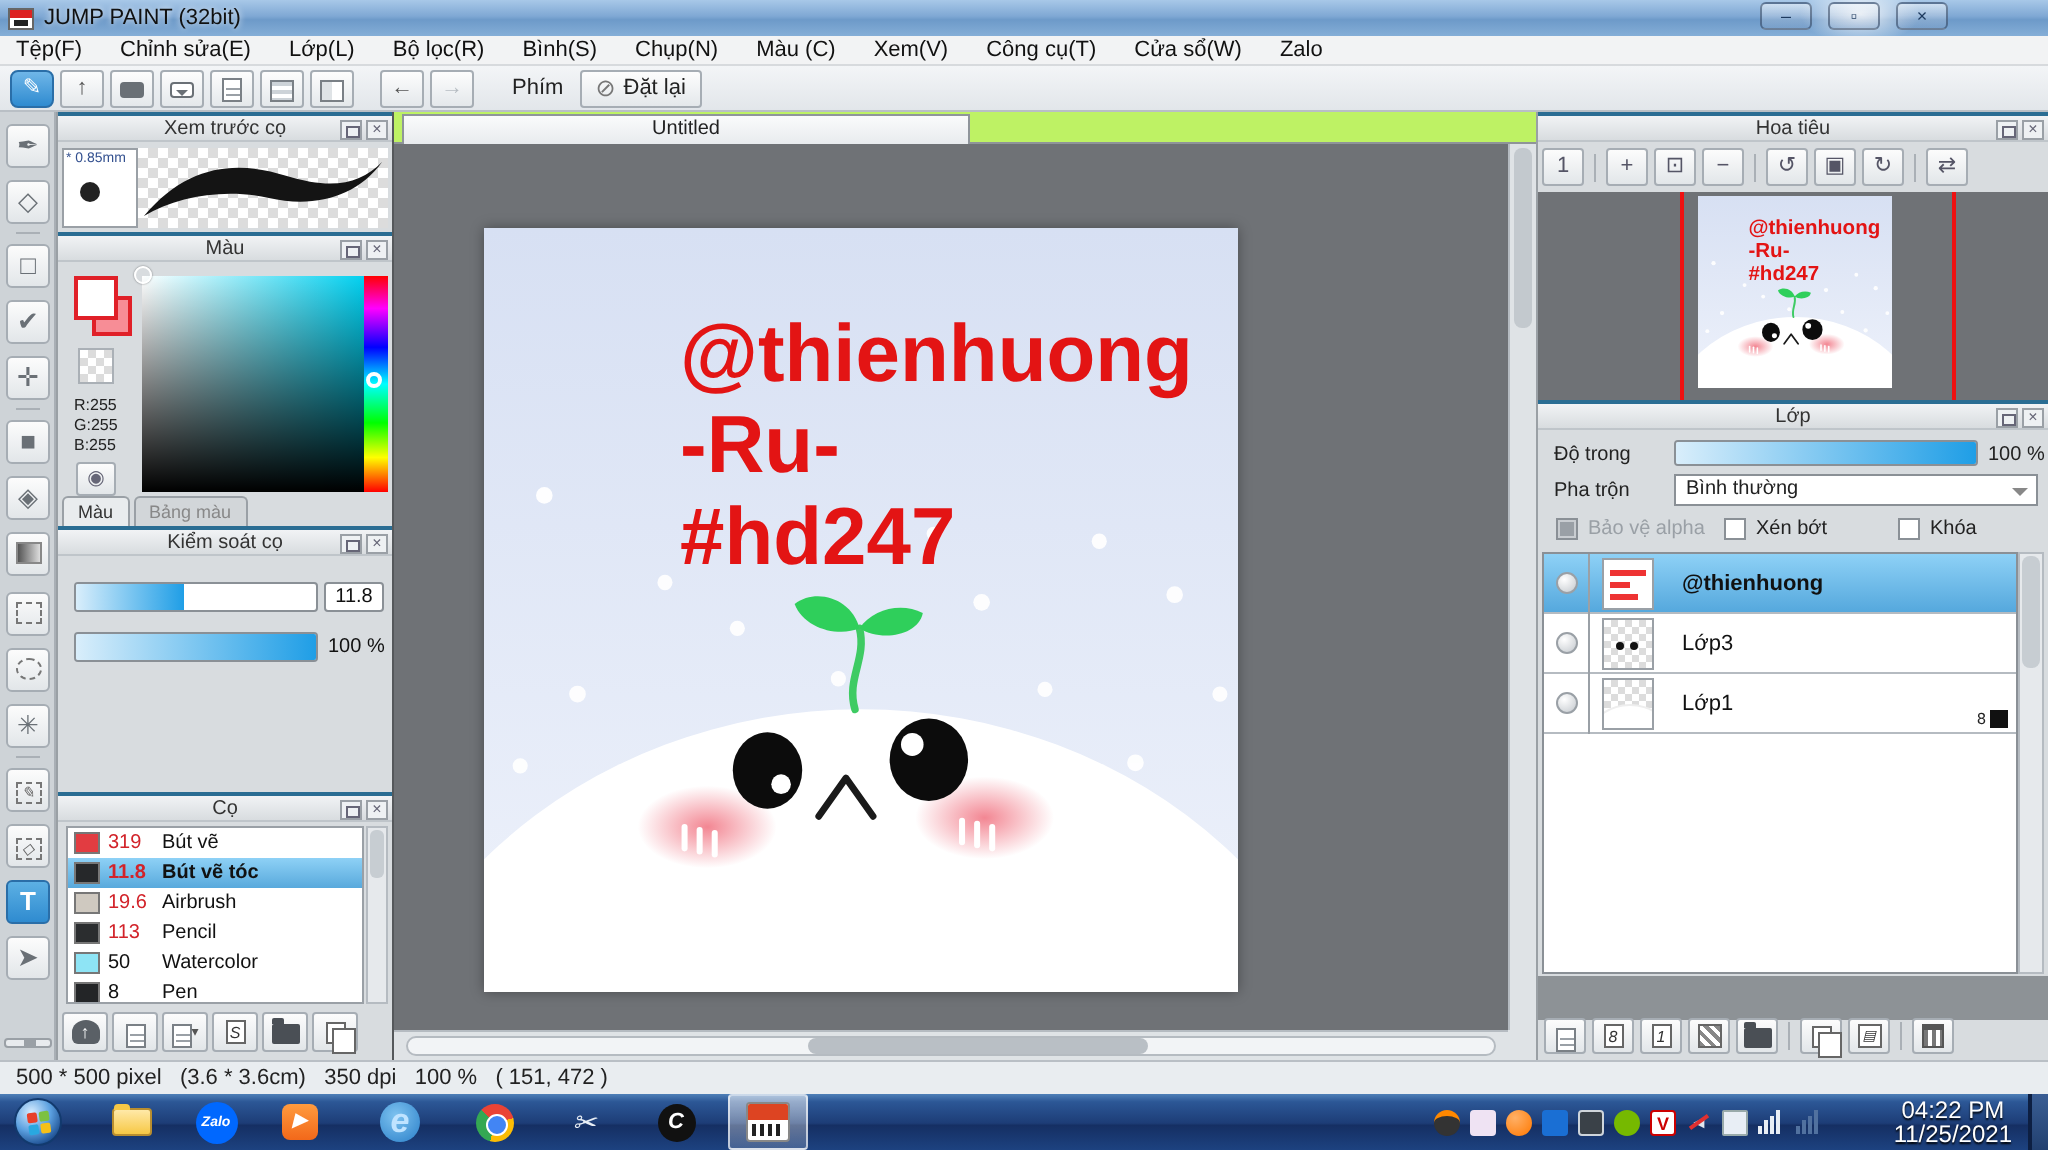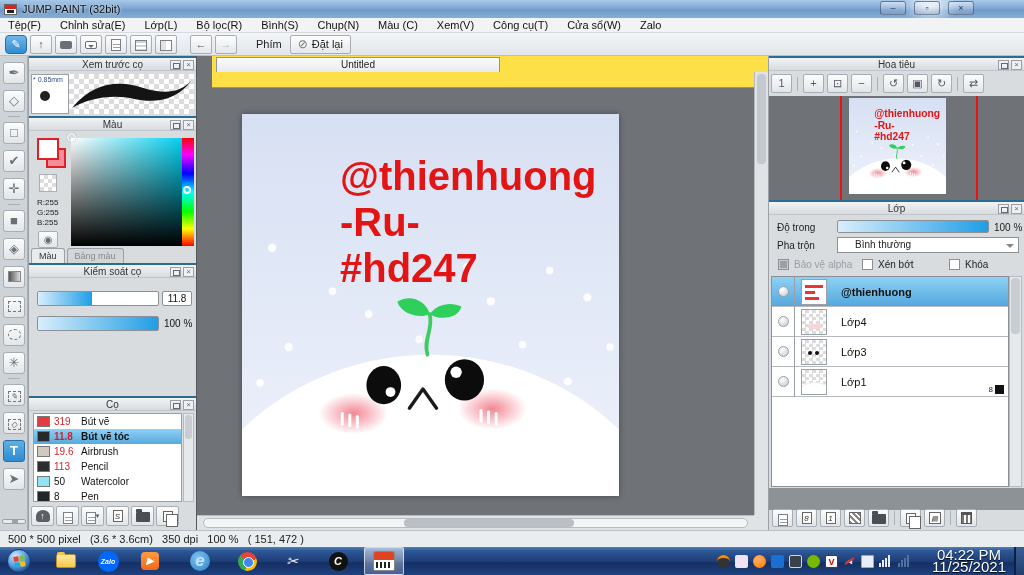--- a/index.html
+++ b/index.html
@@ -127,21 +127,21 @@
     display:flex; align-items:center; justify-content:center; font-size:10px; color:#555; }
   .ic-cloudup { width:14px; height:12px; background:#5a6066; border-radius:50% 50% 3px 3px; color:#fff; font-size:9px; line-height:12px; text-align:center; }
   .ic-folder { width:14px; height:10px; background:#4a4f55; border-radius:1px; position:relative; margin-top:2px; }
   .ic-folder::before { content:""; position:absolute; left:0; top:-3px; width:6px; height:3px; background:#4a4f55; border-radius:1px 1px 0 0; }
   .ic-copy { width:10px; height:11px; border:1px solid #666; background:#fff; position:relative; }
   .ic-copy::after { content:""; position:absolute; left:2px; top:2px; width:10px; height:11px; border:1px solid #666; background:#fff; }
   .ic-pagec { width:10px; height:12px; border:1px solid #666; background:#fff; font-size:8px; line-height:12px; text-align:center; color:#333; }
 
   
   .canvas-area { position:absolute; left:196px; top:56px; width:572px; height:474px; background:#6f7276; border-left:1px solid #55585b; }
-  .tabbar { position:absolute; left:15px; top:0; width:100%; height:32px; background:#fde047; border-bottom:1px solid #8f9499; }
+  .tabbar { position:absolute; left:0; top:0; width:100%; height:16px; background:#bef264; border-bottom:1px solid #8f9499; }
   .tab { position:absolute; left:4px; top:1px; width:284px; height:15px; background:linear-gradient(180deg,#fafbfc,#e8ebee);
     border:1px solid #8f959b; border-bottom:none; font-size:10px; text-align:center; line-height:14px; color:#222; }
   .viewport { position:absolute; left:0; top:16px; right:14px; bottom:15px; overflow:hidden; }
   .art { position:absolute; left:45px; top:42px; box-shadow:0 0 6px rgba(0,0,0,.35); }
   .vscroll { position:absolute; right:0; top:16px; width:14px; bottom:15px; background:#dfe3e6; border-left:1px solid #b5bbc1; }
   .vscroll i { display:block; margin:2px; height:90px; background:#c3c9ce; border-radius:4px; }
   .hscroll { position:absolute; left:0; bottom:0; right:14px; height:15px; background:#dfe3e6; border-top:1px solid #b5bbc1; }
   .hscroll .track { position:absolute; left:6px; right:6px; top:2px; bottom:2px; background:#f2f4f6; border:1px solid #b5bbc1; border-radius:5px; }
   .hscroll .thumb { position:absolute; left:200px; width:170px; top:0; bottom:0; background:#b9bfc5; border-radius:5px; }
   .corner { position:absolute; right:0; bottom:0; width:14px; height:15px; background:#dfe3e6; }
@@ -150,21 +150,21 @@
   .right-panels { position:absolute; left:768px; top:56px; width:256px; height:474px; }
   .p-nav { left:0; top:0; width:256px; height:144px; }
   .nav-tools { position:absolute; left:2px; top:18px; display:flex; gap:3px; align-items:center; }
   .nav-thumb-area { position:absolute; left:0; top:40px; right:0; bottom:0; background:#6f7276; overflow:hidden; }
   .red-guide { position:absolute; top:0; bottom:0; width:2px; background:#e11; }
   .nav-thumb { position:absolute; left:80px; top:2px; }
 
   .p-layers { left:0; top:144px; width:256px; height:330px; }
   .lrow-label { position:absolute; font-size:10px; color:#222; }
   .blend-select { position:absolute; left:68px; top:37px; width:182px; height:16px; background:#fff; border:1px solid #8a9096;
-    font-size:10px; line-height:14px; padding-left:17px; color:#222; }
+    font-size:10px; line-height:14px; padding-left:5px; color:#222; }
   .blend-select::after { content:""; position:absolute; right:4px; top:6px; border:4px solid transparent; border-top-color:#888; }
   .cb { position:absolute; width:11px; height:11px; border:1px solid #8a9096; background:#fff; }
   .cb.dis { background:#c9cdd1; }
   .cb.dis::after { content:""; position:absolute; left:1px; top:1px; width:7px; height:7px; background:#9aa0a6; }
   .cb-label { position:absolute; font-size:10px; color:#222; }
   .cb-label.dis { color:#9aa0a6; }
   .layer-list { position:absolute; left:2px; top:76px; width:238px; height:211px; background:#fff; border:1px solid #8a9096; }
   .lrow { height:30px; border-bottom:1px solid #b5bbc1; display:flex; align-items:center; position:relative; }
   .lrow.sel { background:linear-gradient(180deg,#8ed1f6,#55a8dd); }
   .vis-dot { width:11px; height:11px; border-radius:50%; border:1px solid #9aa0a6; background:radial-gradient(circle at 35% 30%,#fff,#c3c8cd); margin:0 5px 0 6px; flex:none; }
@@ -235,21 +235,21 @@
   .ti-mon { background:#3a4148; border:1px solid #cfd5db; }
   .ti-green { background:#76b900; border-radius:50%; }
   .ti-v { background:#fff; border:1px solid #c00; color:#c00; font-weight:bold; }
   .ti-spk { background:transparent; color:#dfe6ee; position:relative; }
   .ti-spk::after { content:""; position:absolute; left:1px; top:5px; width:11px; height:2px; background:#e03030; transform:rotate(-35deg); }
   .ti-batt { background:#e8eef5; border:1px solid #9aa; border-radius:1px; }
   .ti-net { display:flex; align-items:flex-end; gap:1px; width:14px; height:12px; }
   .ti-net b { width:2px; background:#e8eef5; display:block; }
   .ti-net b:nth-child(1){height:4px;} .ti-net b:nth-child(2){height:7px;} .ti-net b:nth-child(3){height:9px;} .ti-net b:nth-child(4){height:12px;}
   .ti-net.dim b { background:#51719f; }
-  .clock { position:absolute; right:18px; top:2px; text-align:center; color:#fff; font-size:15px; line-height:12px; text-shadow:0 1px 1px #000; }
+  .clock { position:absolute; right:18px; top:2px; text-align:center; color:#fff; font-size:12px; line-height:12px; text-shadow:0 1px 1px #000; }
   .show-desktop { position:absolute; right:0; top:0; width:10px; height:28px; background:linear-gradient(180deg,#3a5e94,#22406f); border-left:2px solid #0d1f42; }
 
   .nav-btn { width:21px; height:19px; border:1px solid #a6adb4; border-radius:2px; background:linear-gradient(180deg,#fcfcfc,#e2e6e9);
     font-size:11px; line-height:17px; text-align:center; color:#556; }
 </style>
 </head>
 <body>
 
 <div class="screen">
 
@@ -598,26 +598,20 @@
           <span class="lthumb t-text1">
               <b></b>
               <b></b>
               <b></b>
             </span>
           <span class="lname">@thienhuong</span>
         </div>
         <div class="lrow">
           <span class="vis-dot"></span>
             <span class="lsep"></span>
-          <span class="lthumb checker t-pink"></span>
-          <span class="lname">Lớp4</span>
-        </div>
-        <div class="lrow">
-          <span class="vis-dot"></span>
-            <span class="lsep"></span>
           <span class="lthumb checker t-eyes"></span>
           <span class="lname">Lớp3</span>
         </div>
         <div class="lrow">
           <span class="vis-dot"></span>
             <span class="lsep"></span>
           <span class="lthumb checker t-mound"></span>
           <span class="lname">Lớp1</span>
           <span class="lbadge">
               <span>8</span>

